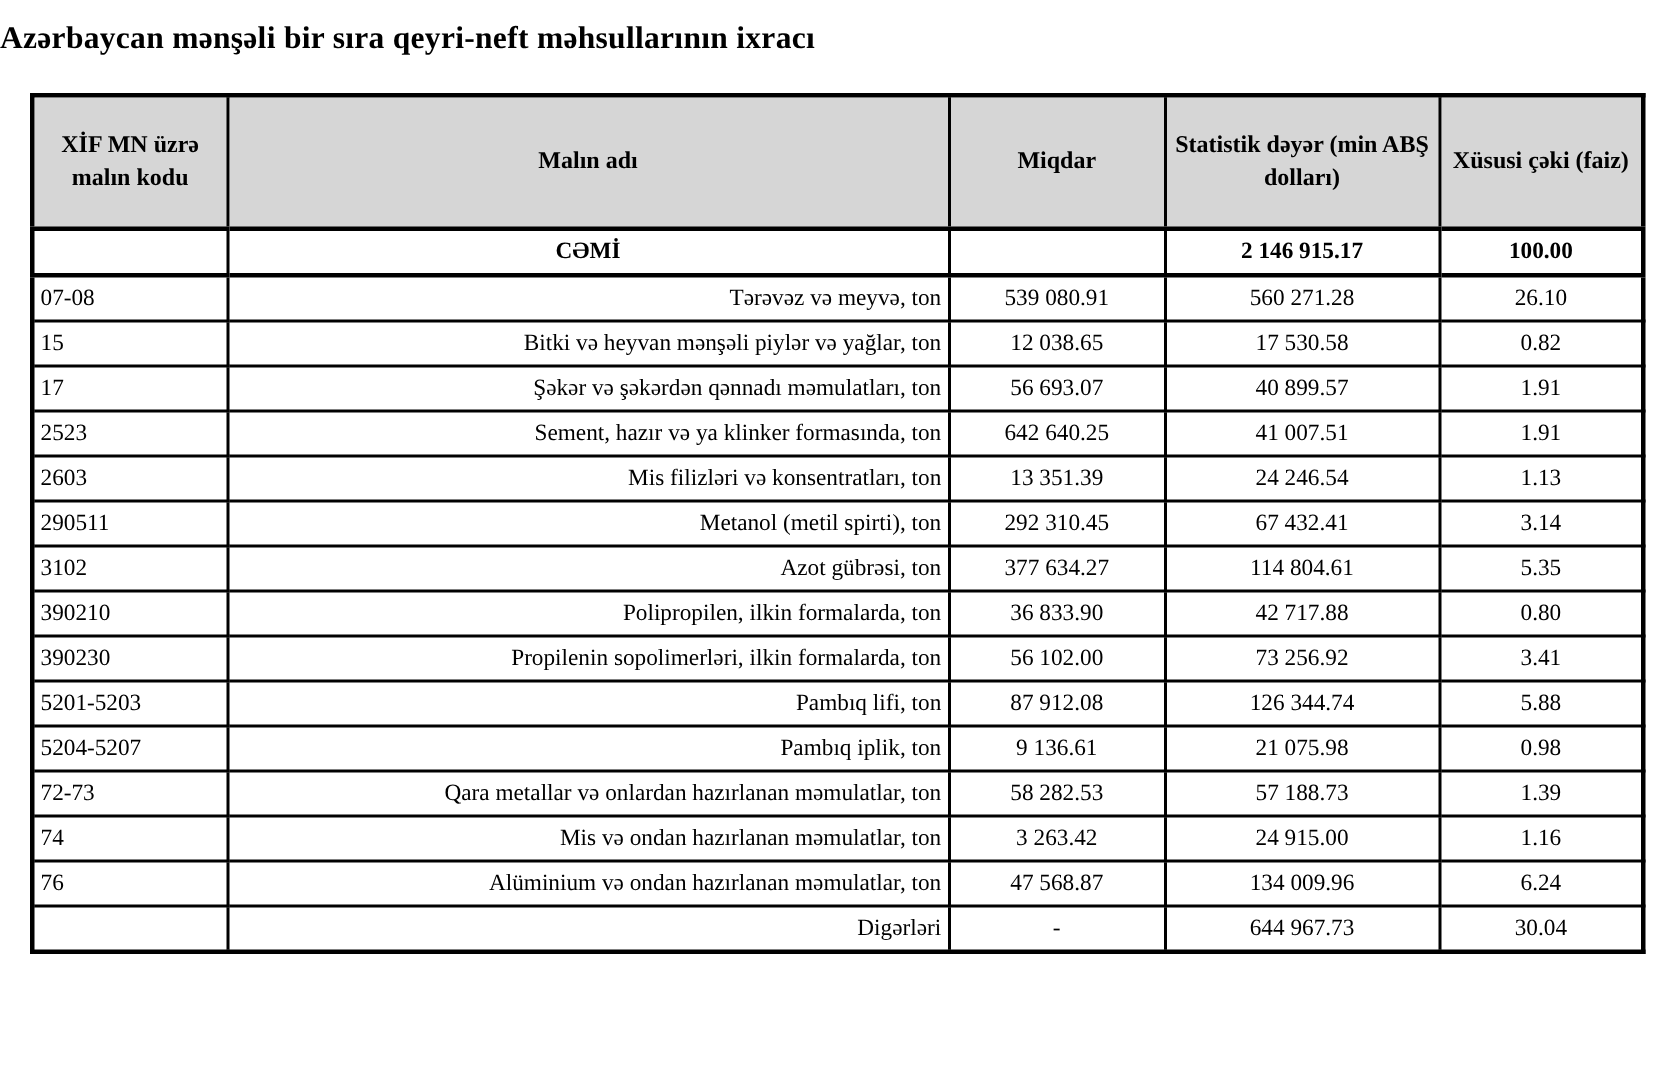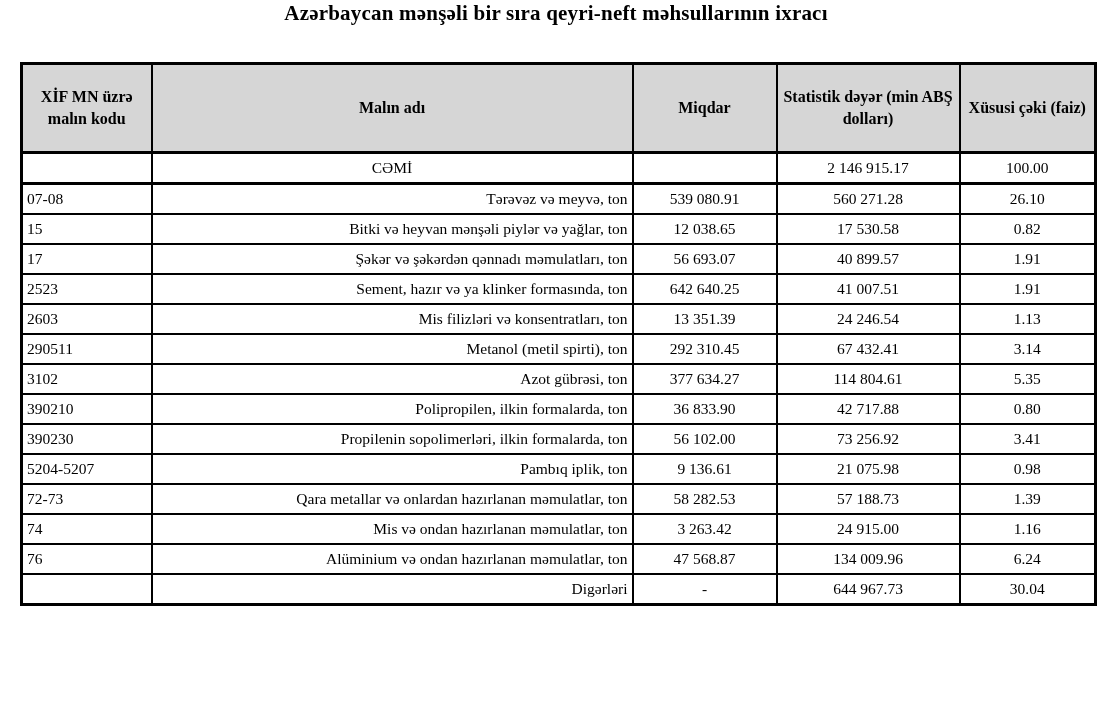--- a/index.html
+++ b/index.html
@@ -11,22 +11,21 @@
   }
   .page {
     position: relative;
     width: 1112px;
     height: 715px;
     background: #ffffff;
     overflow: hidden;
   }
   .doc-title {
     margin: 0;
-    padding-top: 1px;
-    text-align: center;
+    padding-top: 13px;
     font-size: 21px;
     font-weight: bold;
     letter-spacing: 0.2px;
   }
   table.export-table {
     position: absolute;
     left: 20px;
     top: 62px;
     width: 1074px;
     border-collapse: collapse;
@@ -51,21 +50,21 @@
     font-size: 16px;
     font-weight: bold;
     text-align: center;
     vertical-align: middle;
     white-space: normal;
     border-bottom: 3px solid #000000;
     line-height: 1.35;
   }
   tr.total-row td {
     height: 31px;
-    font-weight: normal;
+    font-weight: bold;
     border-bottom: 3px solid #000000;
   }
   tr.total-row td.cell-name { text-align: center; }
   table.export-table tbody td { height: 28px; }
   td.cell-code  { text-align: left;  padding-left: 10px; }
   td.cell-name  { text-align: right;  padding-left: 12px; }
   td.cell-quantity,
   td.cell-value,
   td.cell-share { text-align: center; padding-right: 12px; }
   td.center-dash { text-align: center; padding-right: 4px; }
@@ -176,20 +175,27 @@
     </tr>
 
     <tr>
       <td class="cell-code">390230</td>
       <td class="cell-name">Propilenin sopolimerləri, ilkin formalarda, ton</td>
       <td class="cell-quantity">56 102.00</td>
       <td class="cell-value">73 256.92</td>
       <td class="cell-share">3.41</td>
     </tr>
 
+    <tr>
+      <td class="cell-code">5201-5203</td>
+      <td class="cell-name">Pambıq lifi, ton</td>
+      <td class="cell-quantity">87 912.08</td>
+      <td class="cell-value">126 344.74</td>
+      <td class="cell-share">5.88</td>
+    </tr>
 
     <tr>
       <td class="cell-code">5204-5207</td>
       <td class="cell-name">Pambıq iplik, ton</td>
       <td class="cell-quantity">9 136.61</td>
       <td class="cell-value">21 075.98</td>
       <td class="cell-share">0.98</td>
     </tr>
 
     <tr>

